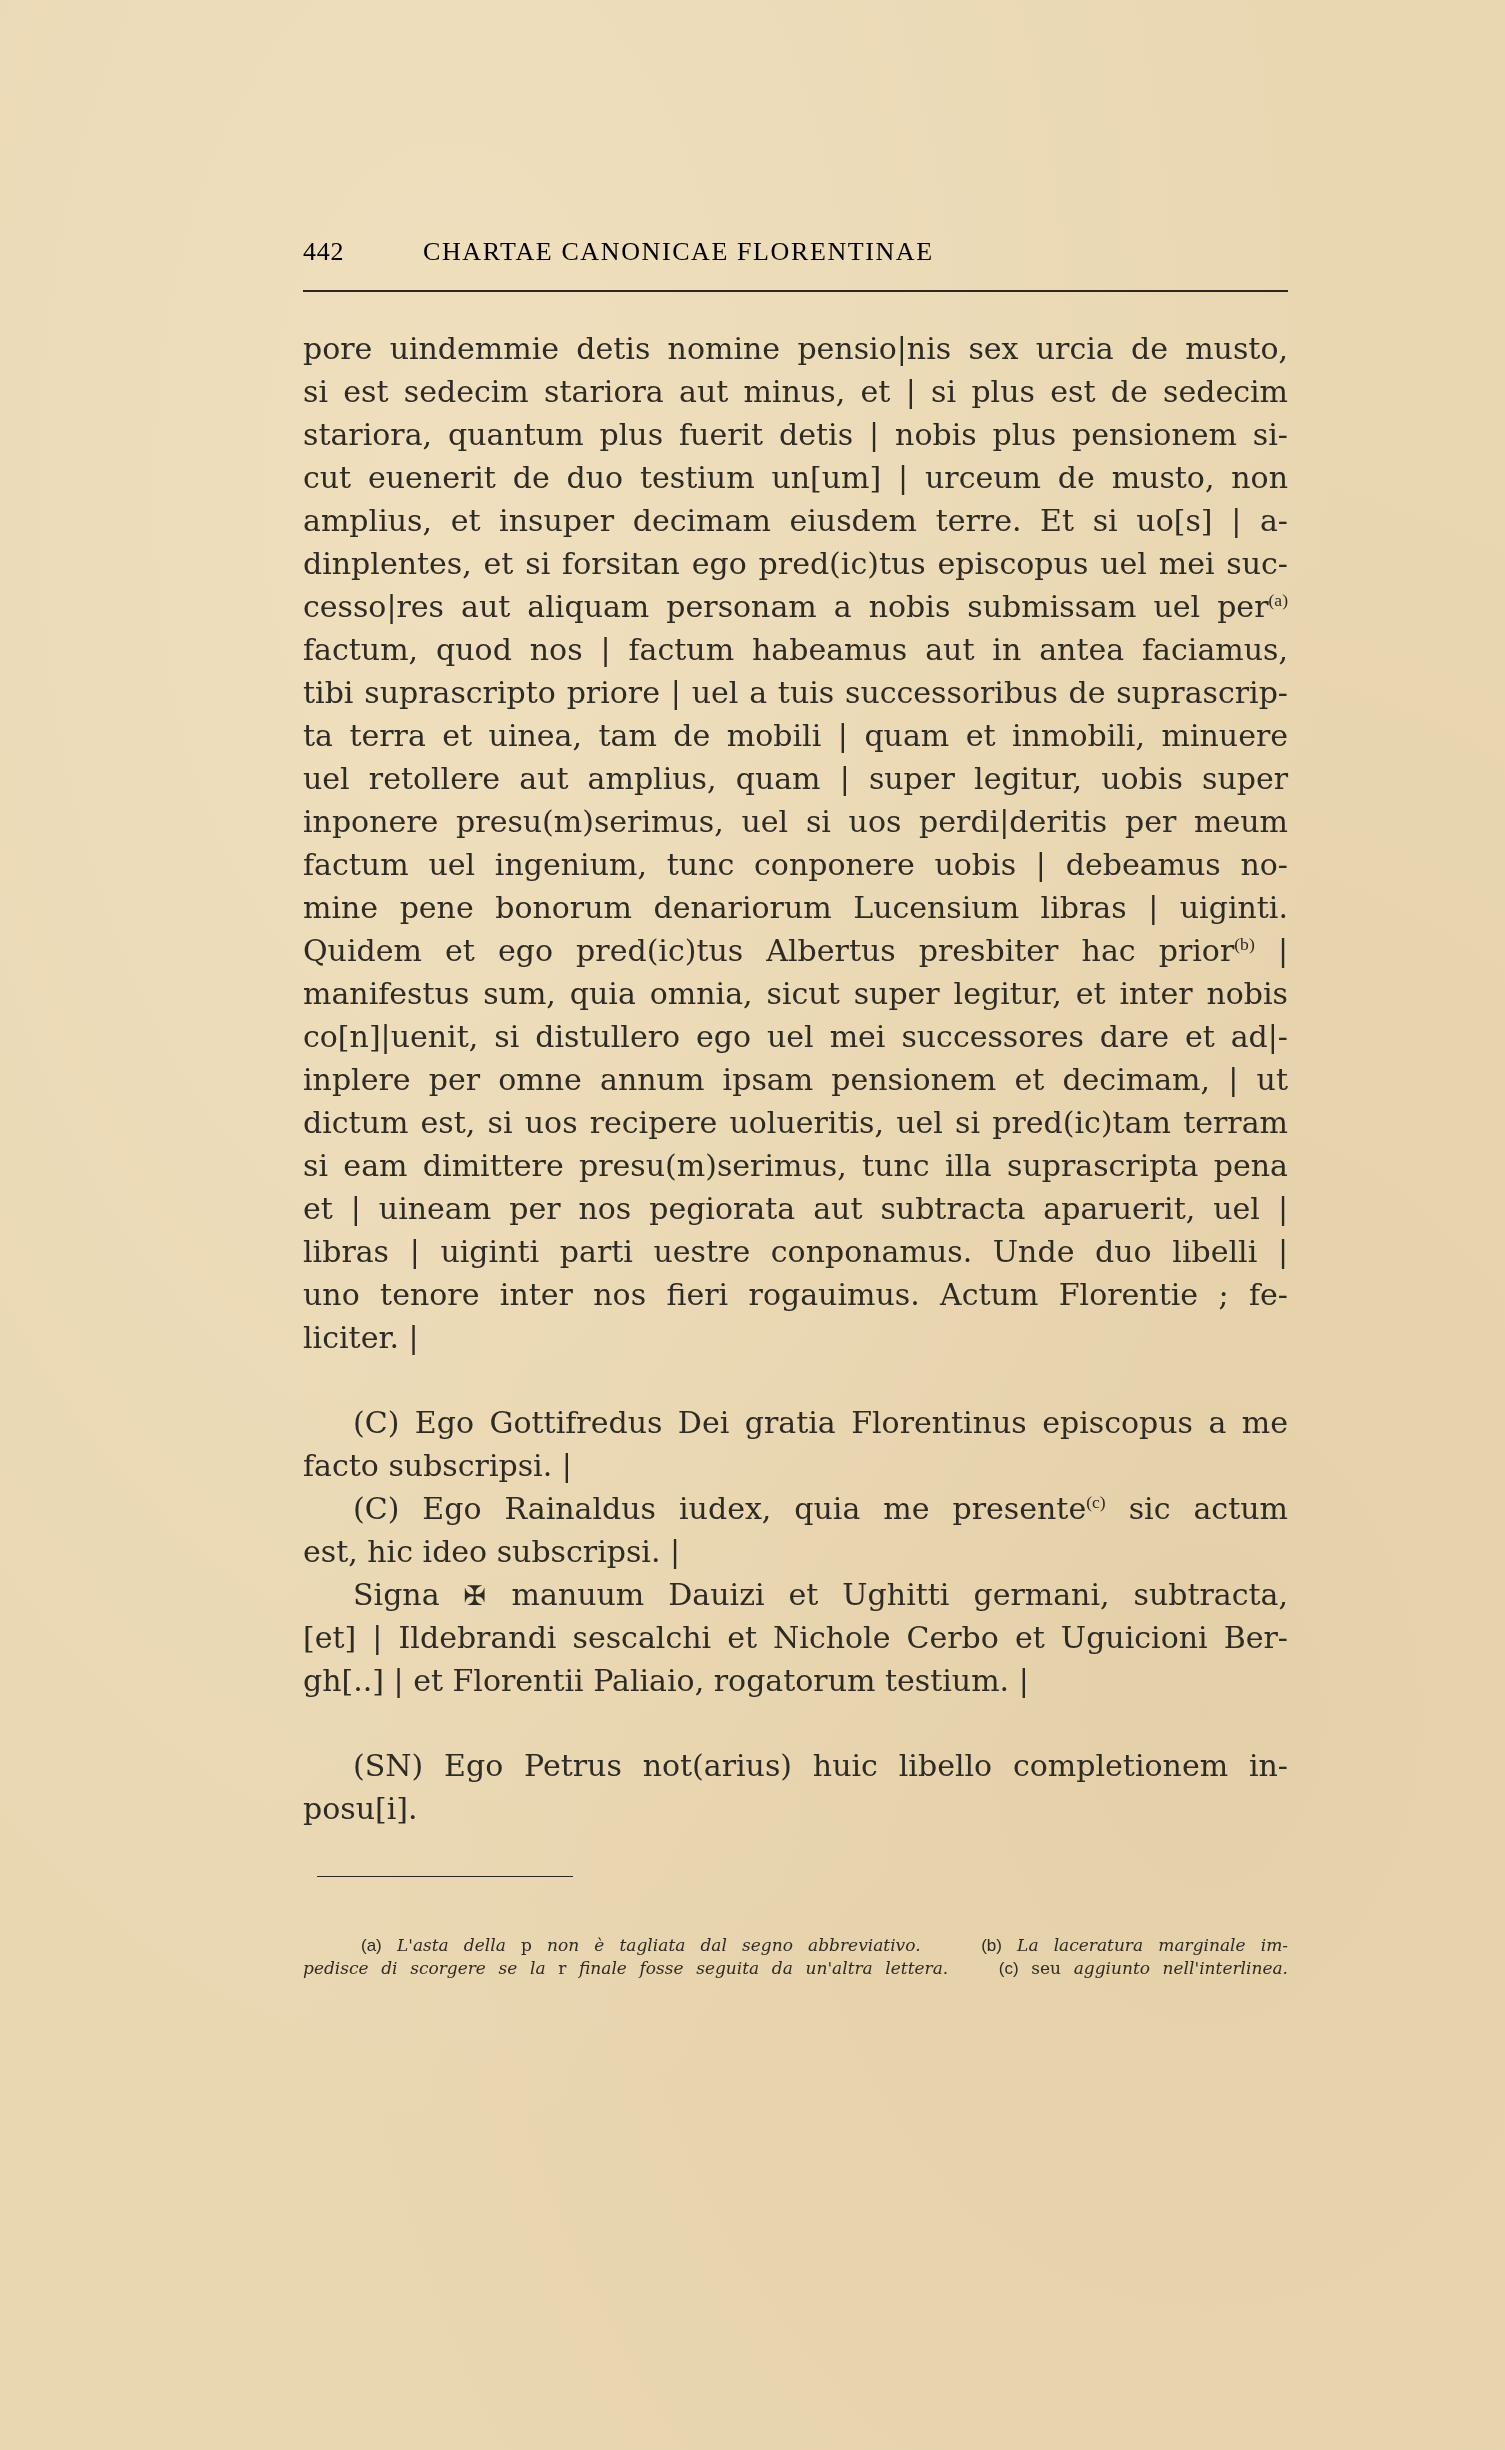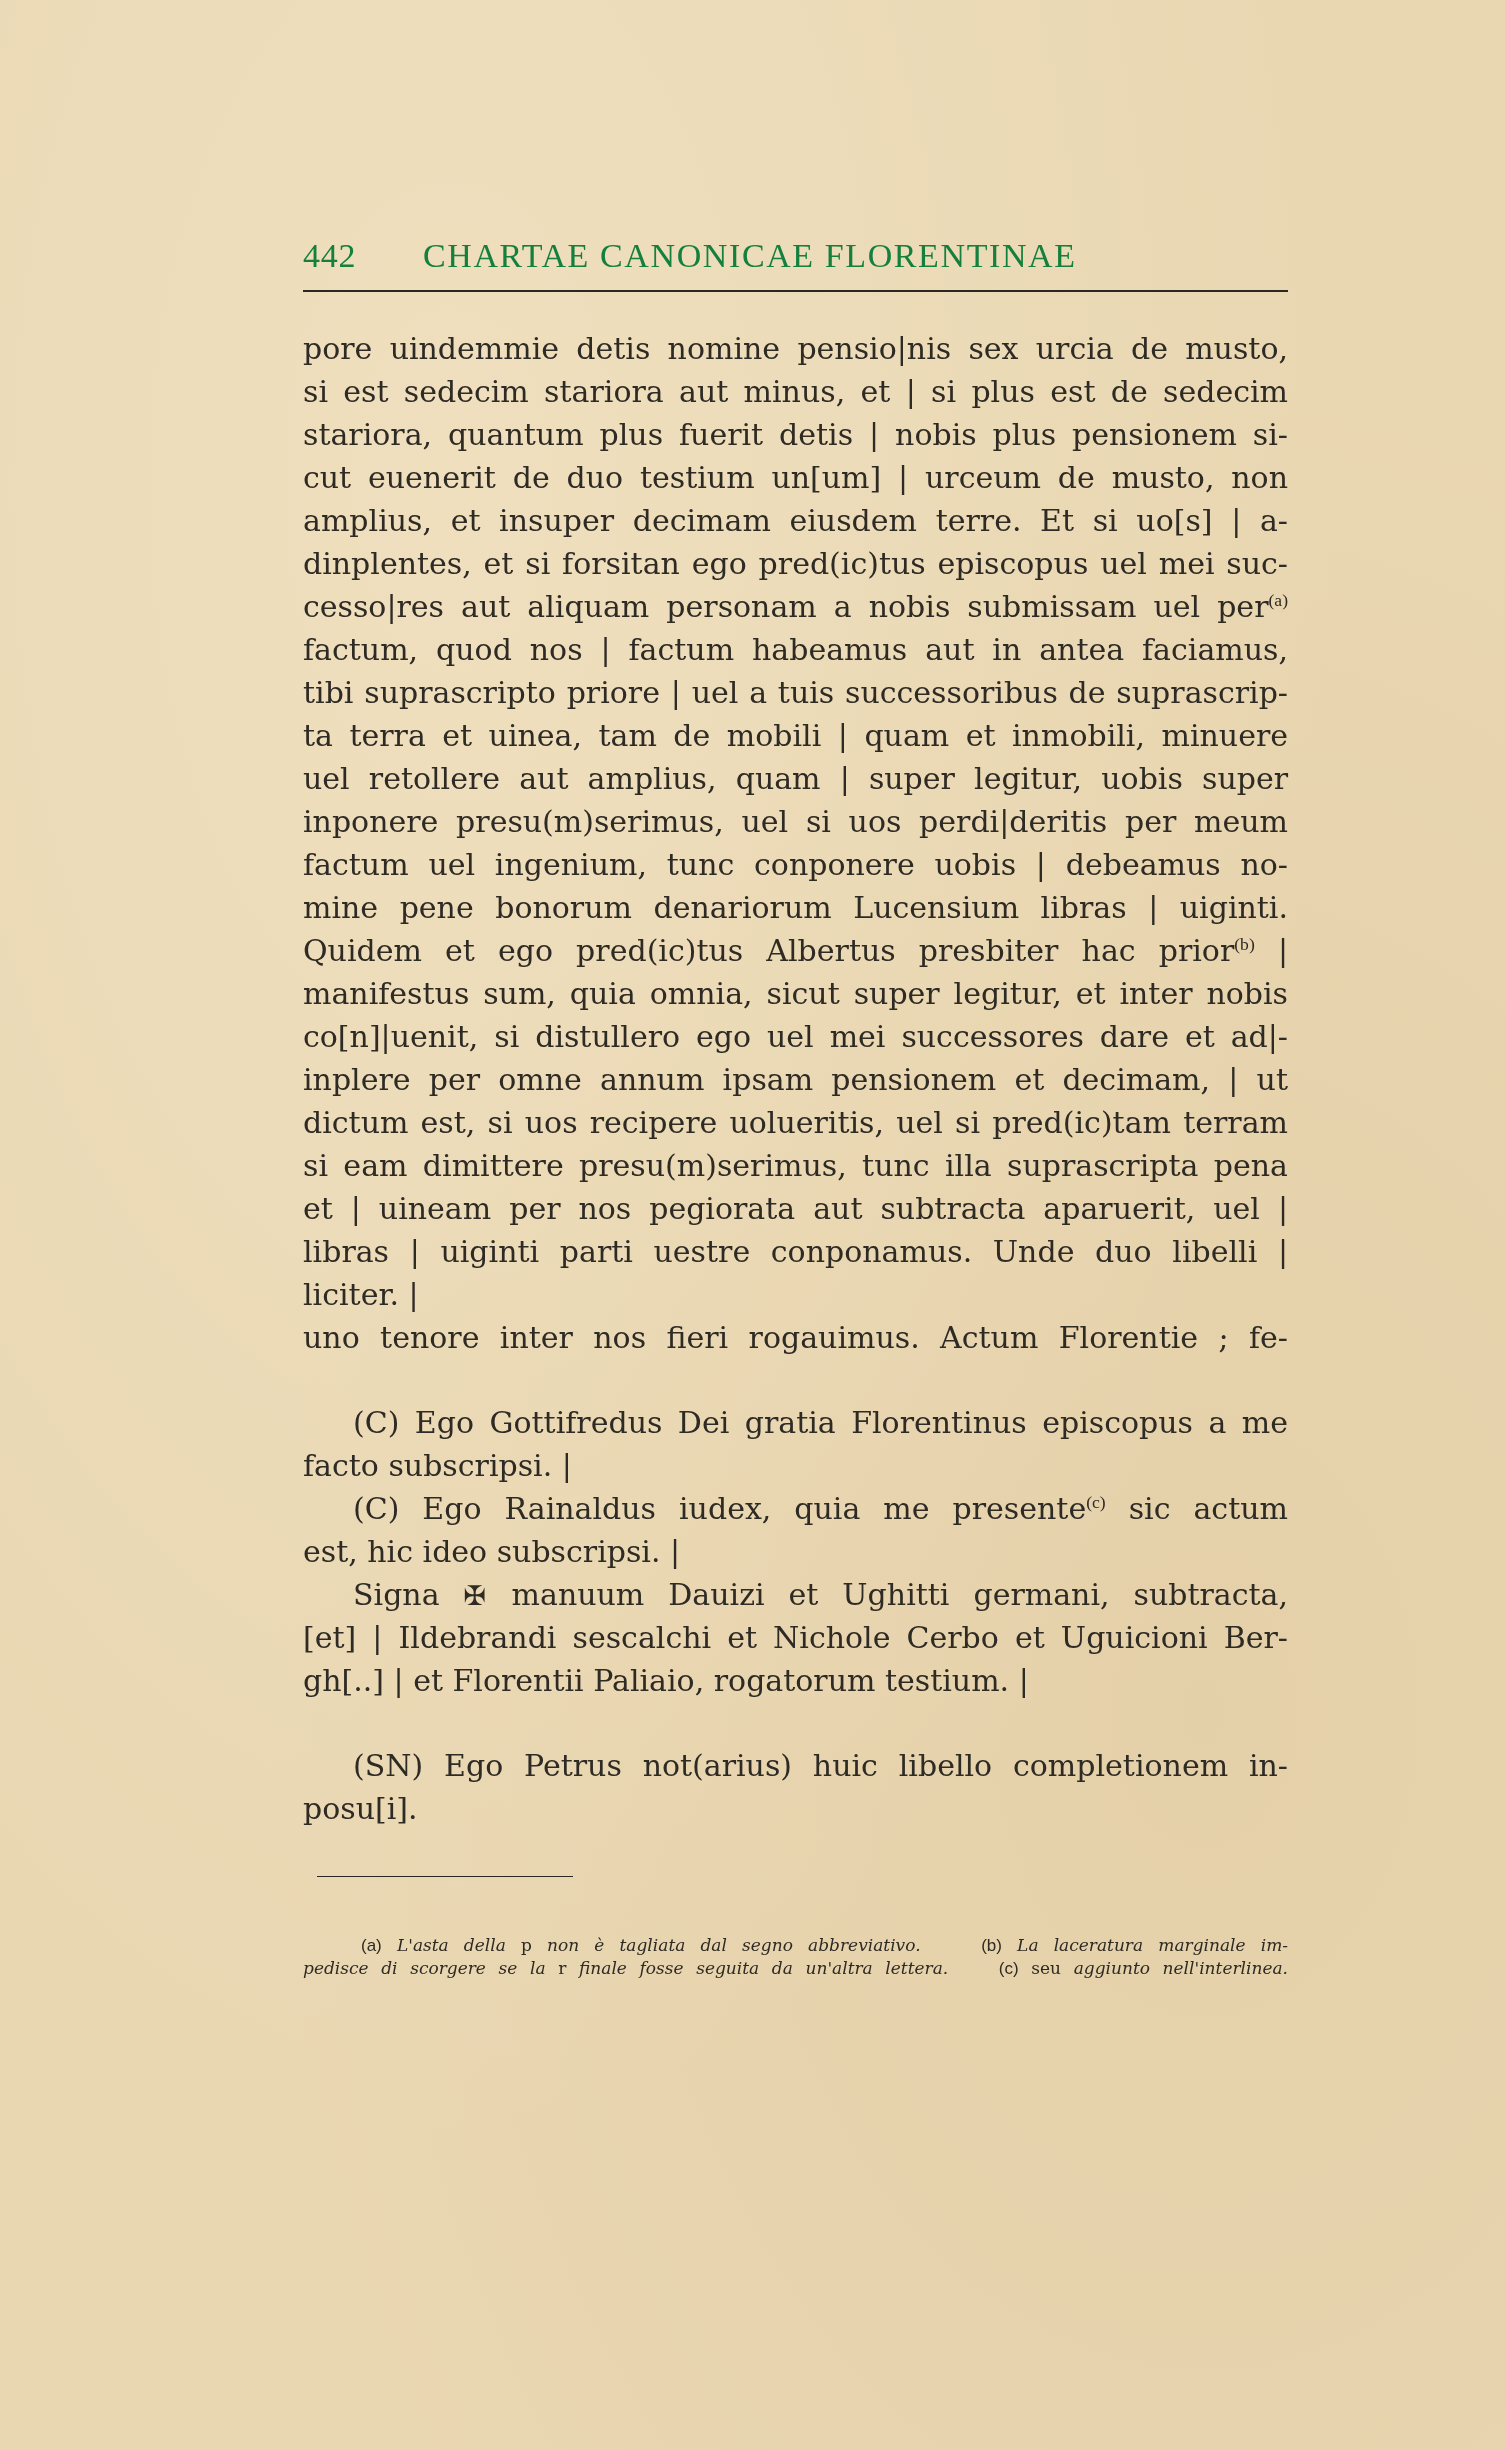--- a/index.html
+++ b/index.html
@@ -23,23 +23,23 @@
     }
     .running-head {
       position: absolute;
       top: 237px;
       left: 0;
       width: 985px;
       height: 48px;
       display: flex;
       align-items: baseline;
       font-family: "Liberation Serif", "DejaVu Serif", serif;
-      font-size: 34px;
+      font-size: 26px;
       letter-spacing: 0.8px;
-      color: #15803d;
+      color: #000000;
     }
     .running-head .page-num { width: 120px; }
     .running-head .title { letter-spacing: 1.6px; }
     .head-rule {
       position: absolute;
       top: 290px;
       left: 0;
       width: 985px;
       height: 0;
       border-top: 2.4px solid #2b2722;
@@ -131,22 +131,22 @@
     <span class="line">factum uel ingenium, tunc conponere uobis | debeamus no-</span>
     <span class="line">mine pene bonorum denariorum Lucensium libras | uiginti.</span>
     <span class="line"><span>Quidem et ego pred(ic)tus Albertus presbiter hac prior</span><sup class="note">(b)</sup><span> |</span></span>
     <span class="line">manifestus sum, quia omnia, sicut super legitur, et inter nobis</span>
     <span class="line">co[n]|uenit, si distullero ego uel mei successores dare et ad|-</span>
     <span class="line">inplere per omne annum ipsam pensionem et decimam, | ut</span>
     <span class="line">dictum est, si uos recipere uolueritis, uel si pred(ic)tam terram</span>
     <span class="line">si eam dimittere presu(m)serimus, tunc illa suprascripta pena</span>
     <span class="line">et | uineam per nos pegiorata aut subtracta aparuerit, uel |</span>
     <span class="line">libras | uiginti parti uestre conponamus.   Unde duo libelli |</span>
+    <span class="line">uno tenore inter nos fieri rogauimus.   Actum Florentie ; fe-</span>
     <span class="line last">liciter. |</span>
-    <span class="line">uno tenore inter nos fieri rogauimus.   Actum Florentie ; fe-</span>
 
     <div class="gap-lg"></div>
 
     <div>
       <span class="line indent">(C) Ego Gottifredus Dei gratia Florentinus episcopus a me</span>
       <span class="line last">facto subscripsi. |</span>
     </div>
 
     <div>
       <span class="line indent"><span>(C) Ego Rainaldus iudex, quia me presente</span><sup class="note">(c)</sup><span> sic actum</span></span>

